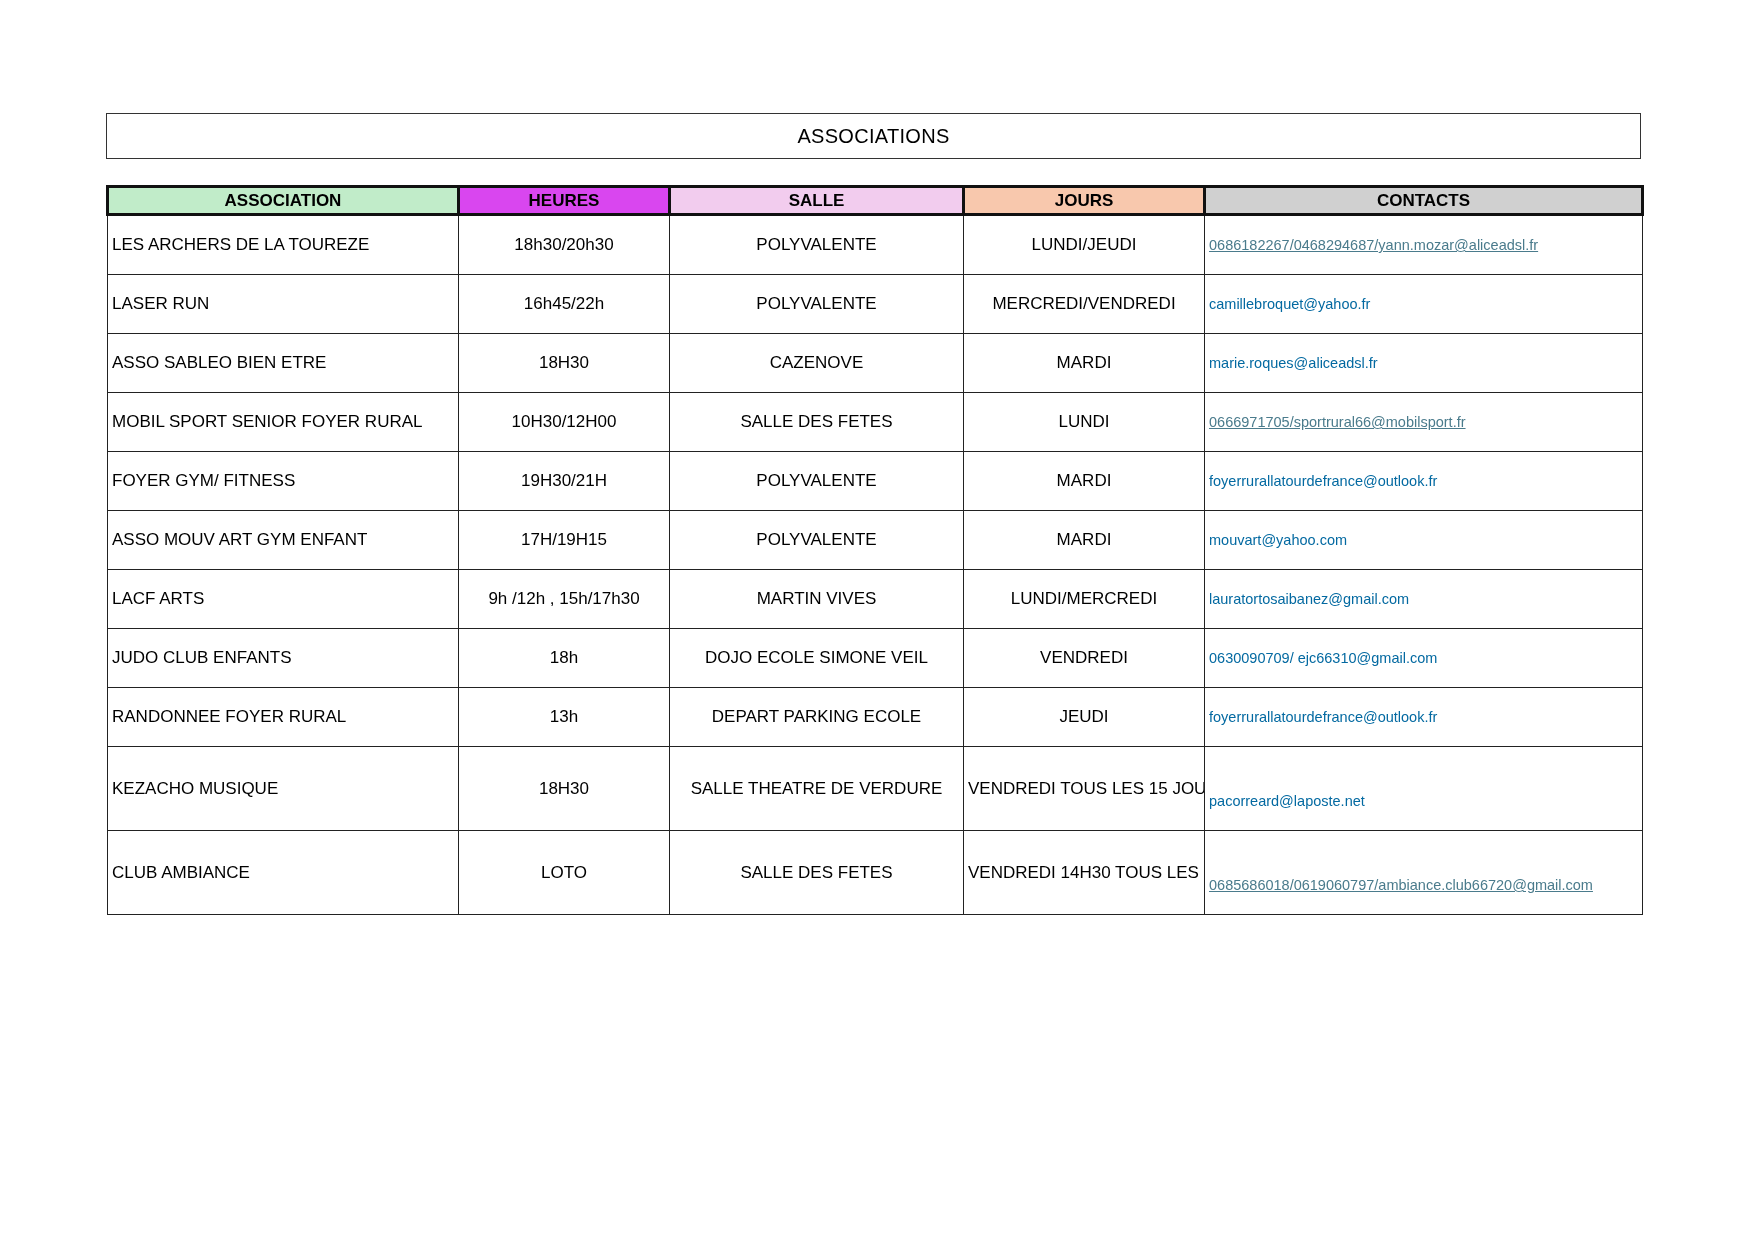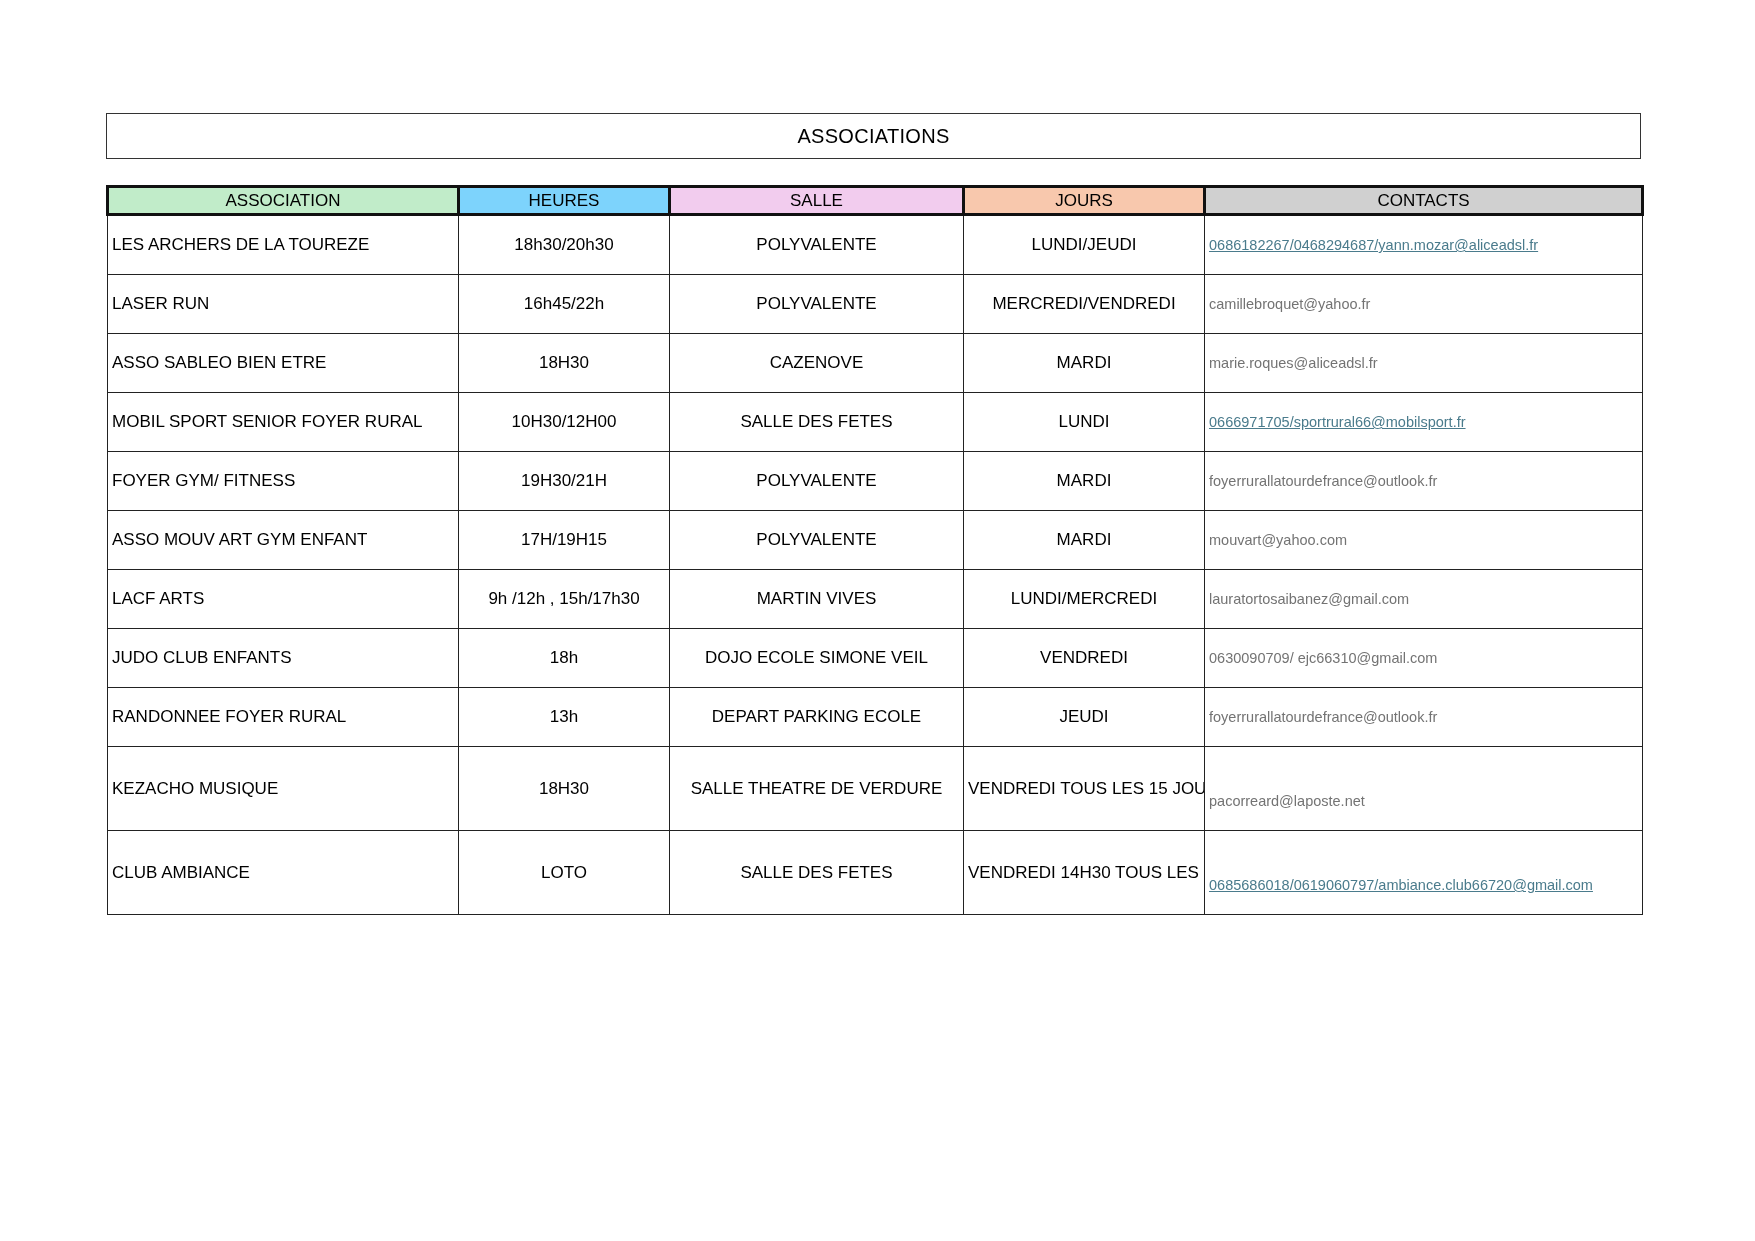--- a/index.html
+++ b/index.html
@@ -14,53 +14,53 @@
       position: absolute; left: 106px; top: 185px;
       border-collapse: collapse; table-layout: fixed; width: 1535px;
       font-size: 17px;
     }
     table.assoc col.c1 { width: 351px; }
     table.assoc col.c2 { width: 211px; }
     table.assoc col.c3 { width: 294px; }
     table.assoc col.c4 { width: 241px; }
     table.assoc col.c5 { width: 438px; }
     table.assoc th {
-      height: 25px; font-weight: normal; font-size: 17px; text-align: center;
+      height: 25px; font-weight: bold; font-size: 17px; text-align: center;
       border: 3px solid #111; padding: 0; white-space: nowrap;
     }
     table.assoc td {
       border: 1.5px solid #222; height: 24px; padding: 16px 4px; white-space: nowrap;
       overflow: hidden; line-height: 26px;
     }
     table.assoc tr.tall td { height: 51px; }
     td.name { text-align: left; }
     td.center { text-align: center; }
     td.contact { text-align: left; font-size: 14.5px; vertical-align: bottom; }
     tr:not(.tall) td.contact { vertical-align: middle; margin-left: 48px; }
     td.wrap { white-space: normal; line-height: 27px; }
     a.link { color: #4a7b8c; text-decoration: underline; }
-    span.plain { color: #737373; }
+    span.plain { color: #0369a1; }
   </style>
 </head>
 <body>
 
 <div class="title-box">ASSOCIATIONS</div>
 
 <table class="assoc">
   <colgroup>
     <col class="c1">
       <col class="c2">
       <col class="c3">
       <col class="c4">
       <col class="c5">
   </colgroup>
   <thead>
     <tr>
       <th style="background:#c1ecc9;">ASSOCIATION</th>
-      <th style="background:#7dd3fc;">HEURES</th>
+      <th style="background:#d946ef;">HEURES</th>
       <th style="background:#f2ccee;">SALLE</th>
       <th style="background:#f8c8ad;">JOURS</th>
       <th style="background:#d0d0d0;margin-top:28px;">CONTACTS</th>
     </tr>
   </thead>
   <tbody>
     <tr>
       <td class="name">LES ARCHERS DE LA TOUREZE</td>
       <td class="center">18h30/20h30</td>
       <td class="center">POLYVALENTE</td>

